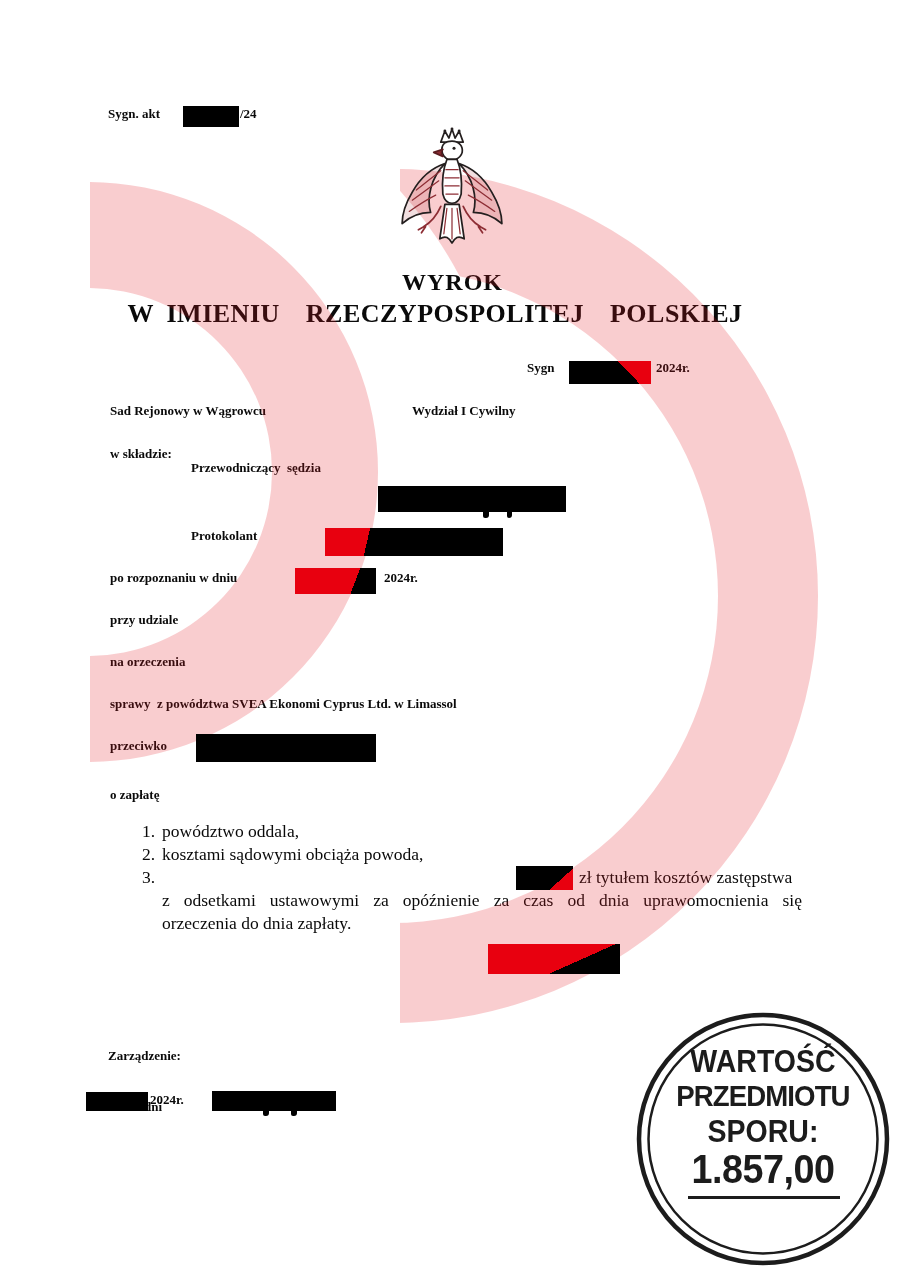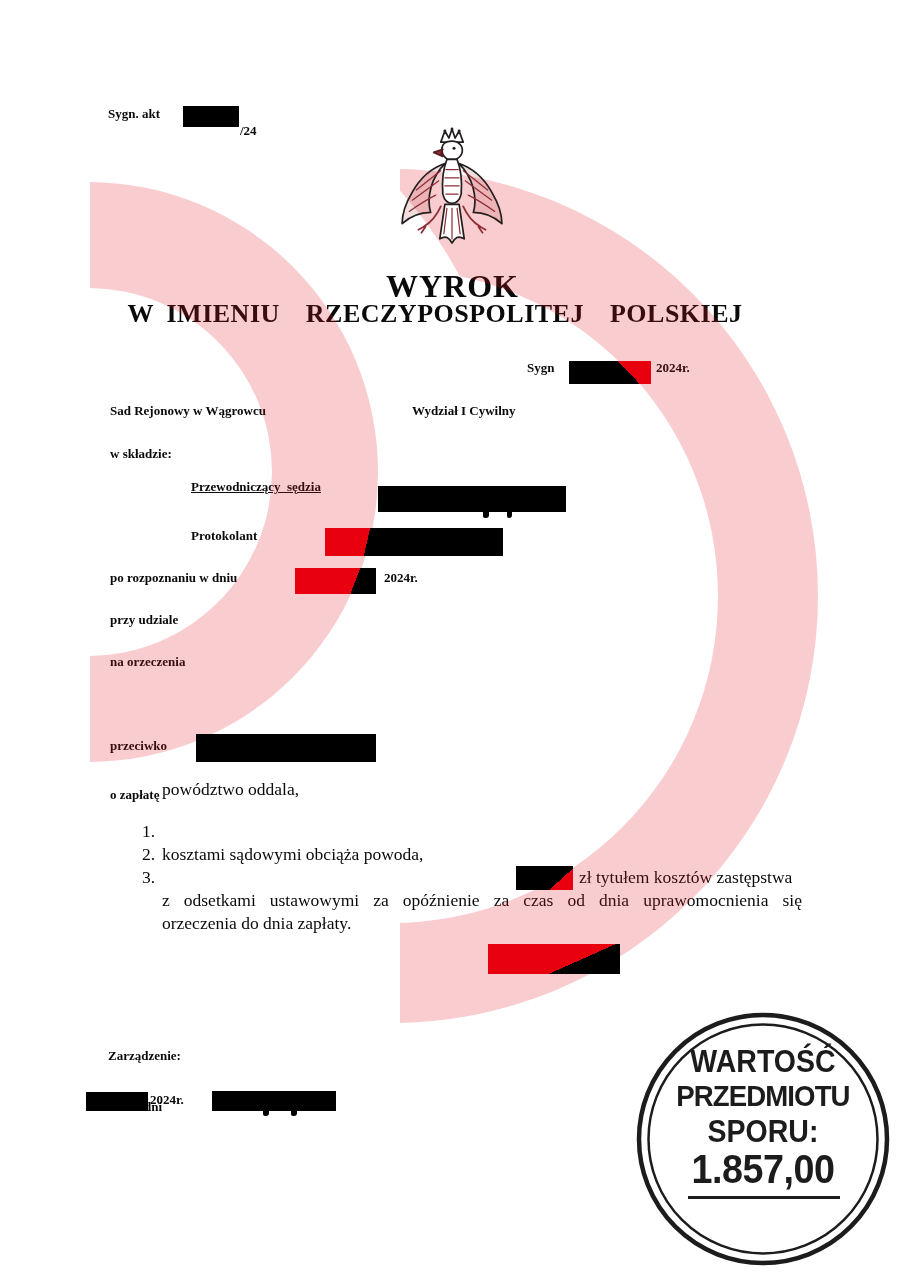--- a/index.html
+++ b/index.html
@@ -8,21 +8,21 @@
   .tl{position:absolute;white-space:pre;line-height:1.05;}
   .b{font-weight:bold;}
   .body-size{font-size:13px;}
   .list-size{font-size:17.5px;font-weight:normal;}
   .layer-text{position:absolute;inset:0;z-index:1;}
   .watermark{position:absolute;left:0;top:0;z-index:2;pointer-events:none;}
   .layer-redact{position:absolute;inset:0;z-index:3;}
   .redaction{position:absolute;}
   .remnant{position:absolute;background:#000;border-radius:0 0 3px 2px;z-index:3;}
   .eagle{position:absolute;left:396px;top:124px;width:112px;height:130px;z-index:4;}
-  .title1{left:0;top:270px;width:905px;text-align:center;font-size:32px;letter-spacing:1px;}
+  .title1{left:0;top:270px;width:905px;text-align:center;font-size:24px;letter-spacing:1px;}
   .title2{left:0;top:300px;width:870px;text-align:center;font-size:26px;letter-spacing:0.5px;word-spacing:6px;}
   .just{text-align:justify;text-align-last:justify;white-space:normal;}
   .stamp{position:absolute;left:632px;top:1008px;width:262px;height:262px;z-index:3;}
   .stamp svg{position:absolute;left:0;top:0;}
   .stamp-line{position:absolute;left:0;width:262px;text-align:center;
       font-family:"Liberation Sans", sans-serif;font-weight:700;color:#1c1c1c;
       transform:scaleX(0.92);}
   .s1{top:36px;font-size:31px;}
   .s2{top:71px;font-size:30px;letter-spacing:-1px;}
   .s3{top:106px;font-size:31px;}
@@ -30,51 +30,52 @@
   .stamp-underline{position:absolute;left:56px;top:188px;width:152px;height:3px;background:#1c1c1c;}
 </style>
 </head>
 <body>
 
 <div class="page">
 
   <div class="layer-text">
 
     <div class="tl b body-size" style="left:108px;top:107px;">Sygn. akt</div>
-    <div class="tl b body-size" style="left:240px;top:124px;">/24</div>
+    <div class="tl b body-size" style="left:240px;top:107px;">/24</div>
 
     <div class="tl b title1">WYROK</div>
     <div class="tl b title2">W IMIENIU  RZECZYPOSPOLITEJ  POLSKIEJ</div>
 
     <div class="tl b body-size" style="left:527px;top:361px;">Sygn</div>
     <div class="tl b body-size" style="left:656px;top:361px;">2024r.</div>
 
     <div class="tl b body-size" style="left:110px;top:404px;">Sad Rejonowy w Wągrowcu</div>
     <div class="tl b body-size" style="left:412px;top:404px;">Wydział I Cywilny</div>
 
     <div class="tl b body-size" style="left:110px;top:447px;">w składzie:</div>
 
-    <div class="tl b body-size" style="left:191px;top:480px;text-decoration:underline;">Przewodniczący  sędzia</div>
+    <div class="tl b body-size" style="left:191px;top:461px;">Przewodniczący  sędzia</div>
 
     <div class="tl b body-size" style="left:191px;top:529px;">Protokolant</div>
 
     <div class="tl b body-size" style="left:110px;top:571px;">po rozpoznaniu w dniu</div>
     <div class="tl b body-size" style="left:384px;top:571px;">2024r.</div>
 
     <div class="tl b body-size" style="left:110px;top:613px;">przy udziale</div>
 
     <div class="tl b body-size" style="left:110px;top:655px;">na orzeczenia</div>
 
+    <div class="tl b body-size" style="left:110px;top:697px;">sprawy  z powództwa SVEA Ekonomi Cyprus Ltd. w Limassol</div>
 
     <div class="tl b body-size" style="left:110px;top:739px;">przeciwko</div>
 
     <div class="tl b body-size" style="left:110px;top:788px;">o zapłatę</div>
 
     <div class="tl list-size" style="left:131px;top:822px;width:24px;text-align:right;">1.</div>
-    <div class="tl list-size" style="left:162px;top:780px;">powództwo oddala,</div>
+    <div class="tl list-size" style="left:162px;top:822px;">powództwo oddala,</div>
 
     <div class="tl list-size" style="left:131px;top:845px;width:24px;text-align:right;">2.</div>
     <div class="tl list-size" style="left:162px;top:845px;">kosztami sądowymi obciąża powoda,</div>
 
     <div class="tl list-size" style="left:131px;top:868px;width:24px;text-align:right;">3.</div>
     <div class="tl list-size" style="left:579px;top:868px;">zł tytułem kosztów zastępstwa</div>
     <div class="tl list-size just" style="left:162px;top:891px;width:640px;">z odsetkami ustawowymi za opóźnienie za czas od dnia uprawomocnienia się</div>
     <div class="tl list-size" style="left:162px;top:914px;">orzeczenia do dnia zapłaty.</div>
 
     <div class="tl b body-size" style="left:108px;top:1049px;">Zarządzenie:</div>

